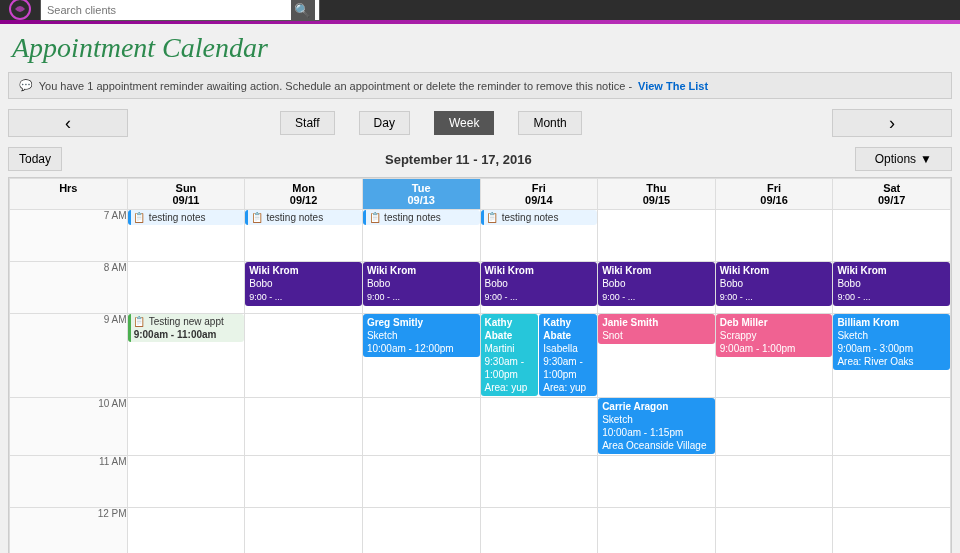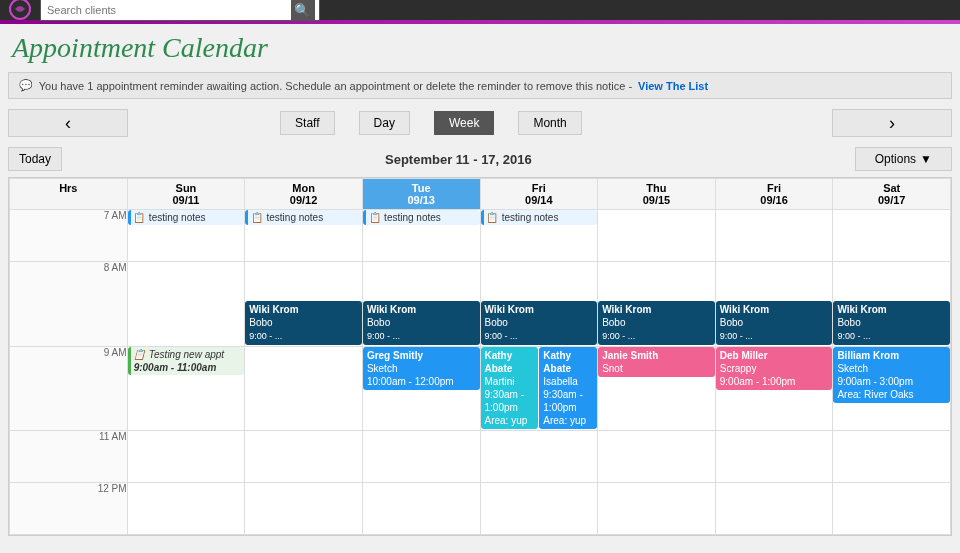--- a/index.html
+++ b/index.html
@@ -154,21 +154,21 @@
 
     
     .appt {
       border-radius: 3px;
       padding: 2px 4px;
       font-size: 10px;
       line-height: 1.3;
       overflow: hidden;
       margin-bottom: 1px;
     }
-    .appt-green { background: #0c4a6e; color: #fff; margin-top: 39px; }
+    .appt-green { background: #4c1d95; color: #fff; }
     .appt-blue { background: #2196f3; color: #fff; }
     .appt-pink { background: #f06292; color: #fff; }
     .appt-teal { background: #26c6da; color: #fff; }
     .appt-note {
       background: #e8f4ff;
       color: #333;
       border-left: 3px solid #2196f3;
       font-size: 10px;
       padding: 1px 3px;
     }
@@ -352,21 +352,21 @@
         <td class="event-cell">
           <div class="appt appt-green">
             <strong>Wiki Krom</strong><br>Bobo<br><span style="font-size:9px;">9:00 - ...</span>
           </div>
         </td>
       </tr>
 
       <tr>
         <td class="time-cell">9 AM</td>
         <td class="event-cell">
-          <div class="appt appt-note" style="background:#e8f4e8; border-left:3px solid #4caf50; color:#333;font-style:italic;">
+          <div class="appt appt-note" style="background:#e8f4e8; border-left:3px solid #4caf50; color:#333;">
             <span>📋</span> Testing new appt<br>
             <strong>9:00am - 11:00am</strong>
           </div>
         </td>
         <td class="event-cell"></td>
         <td class="event-cell">
           <div class="appt appt-blue">
             <strong>Greg Smitly</strong><br>Sketch<br>10:00am - 12:00pm
           </div>
         </td>
@@ -390,20 +390,34 @@
             <strong>Deb Miller</strong><br>Scrappy<br>9:00am - 1:00pm
           </div>
         </td>
         <td class="event-cell">
           <div class="appt appt-blue">
             <strong>Billiam Krom</strong><br>Sketch<br>9:00am - 3:00pm<br>Area: River Oaks
           </div>
         </td>
       </tr>
 
+      <tr>
+        <td class="time-cell">10 AM</td>
+        <td class="event-cell"></td>
+        <td class="event-cell"></td>
+        <td class="event-cell"></td>
+        <td class="event-cell"></td>
+        <td class="event-cell">
+          <div class="appt appt-blue">
+            <strong>Carrie Aragon</strong><br>Sketch<br>10:00am - 1:15pm<br>Area Oceanside Village
+          </div>
+        </td>
+        <td class="event-cell"></td>
+        <td class="event-cell"></td>
+      </tr>
 
       <tr>
         <td class="time-cell">11 AM</td>
         <td class="event-cell"></td>
         <td class="event-cell"></td>
         <td class="event-cell"></td>
         <td class="event-cell"></td>
         <td class="event-cell"></td>
         <td class="event-cell"></td>
         <td class="event-cell"></td>

